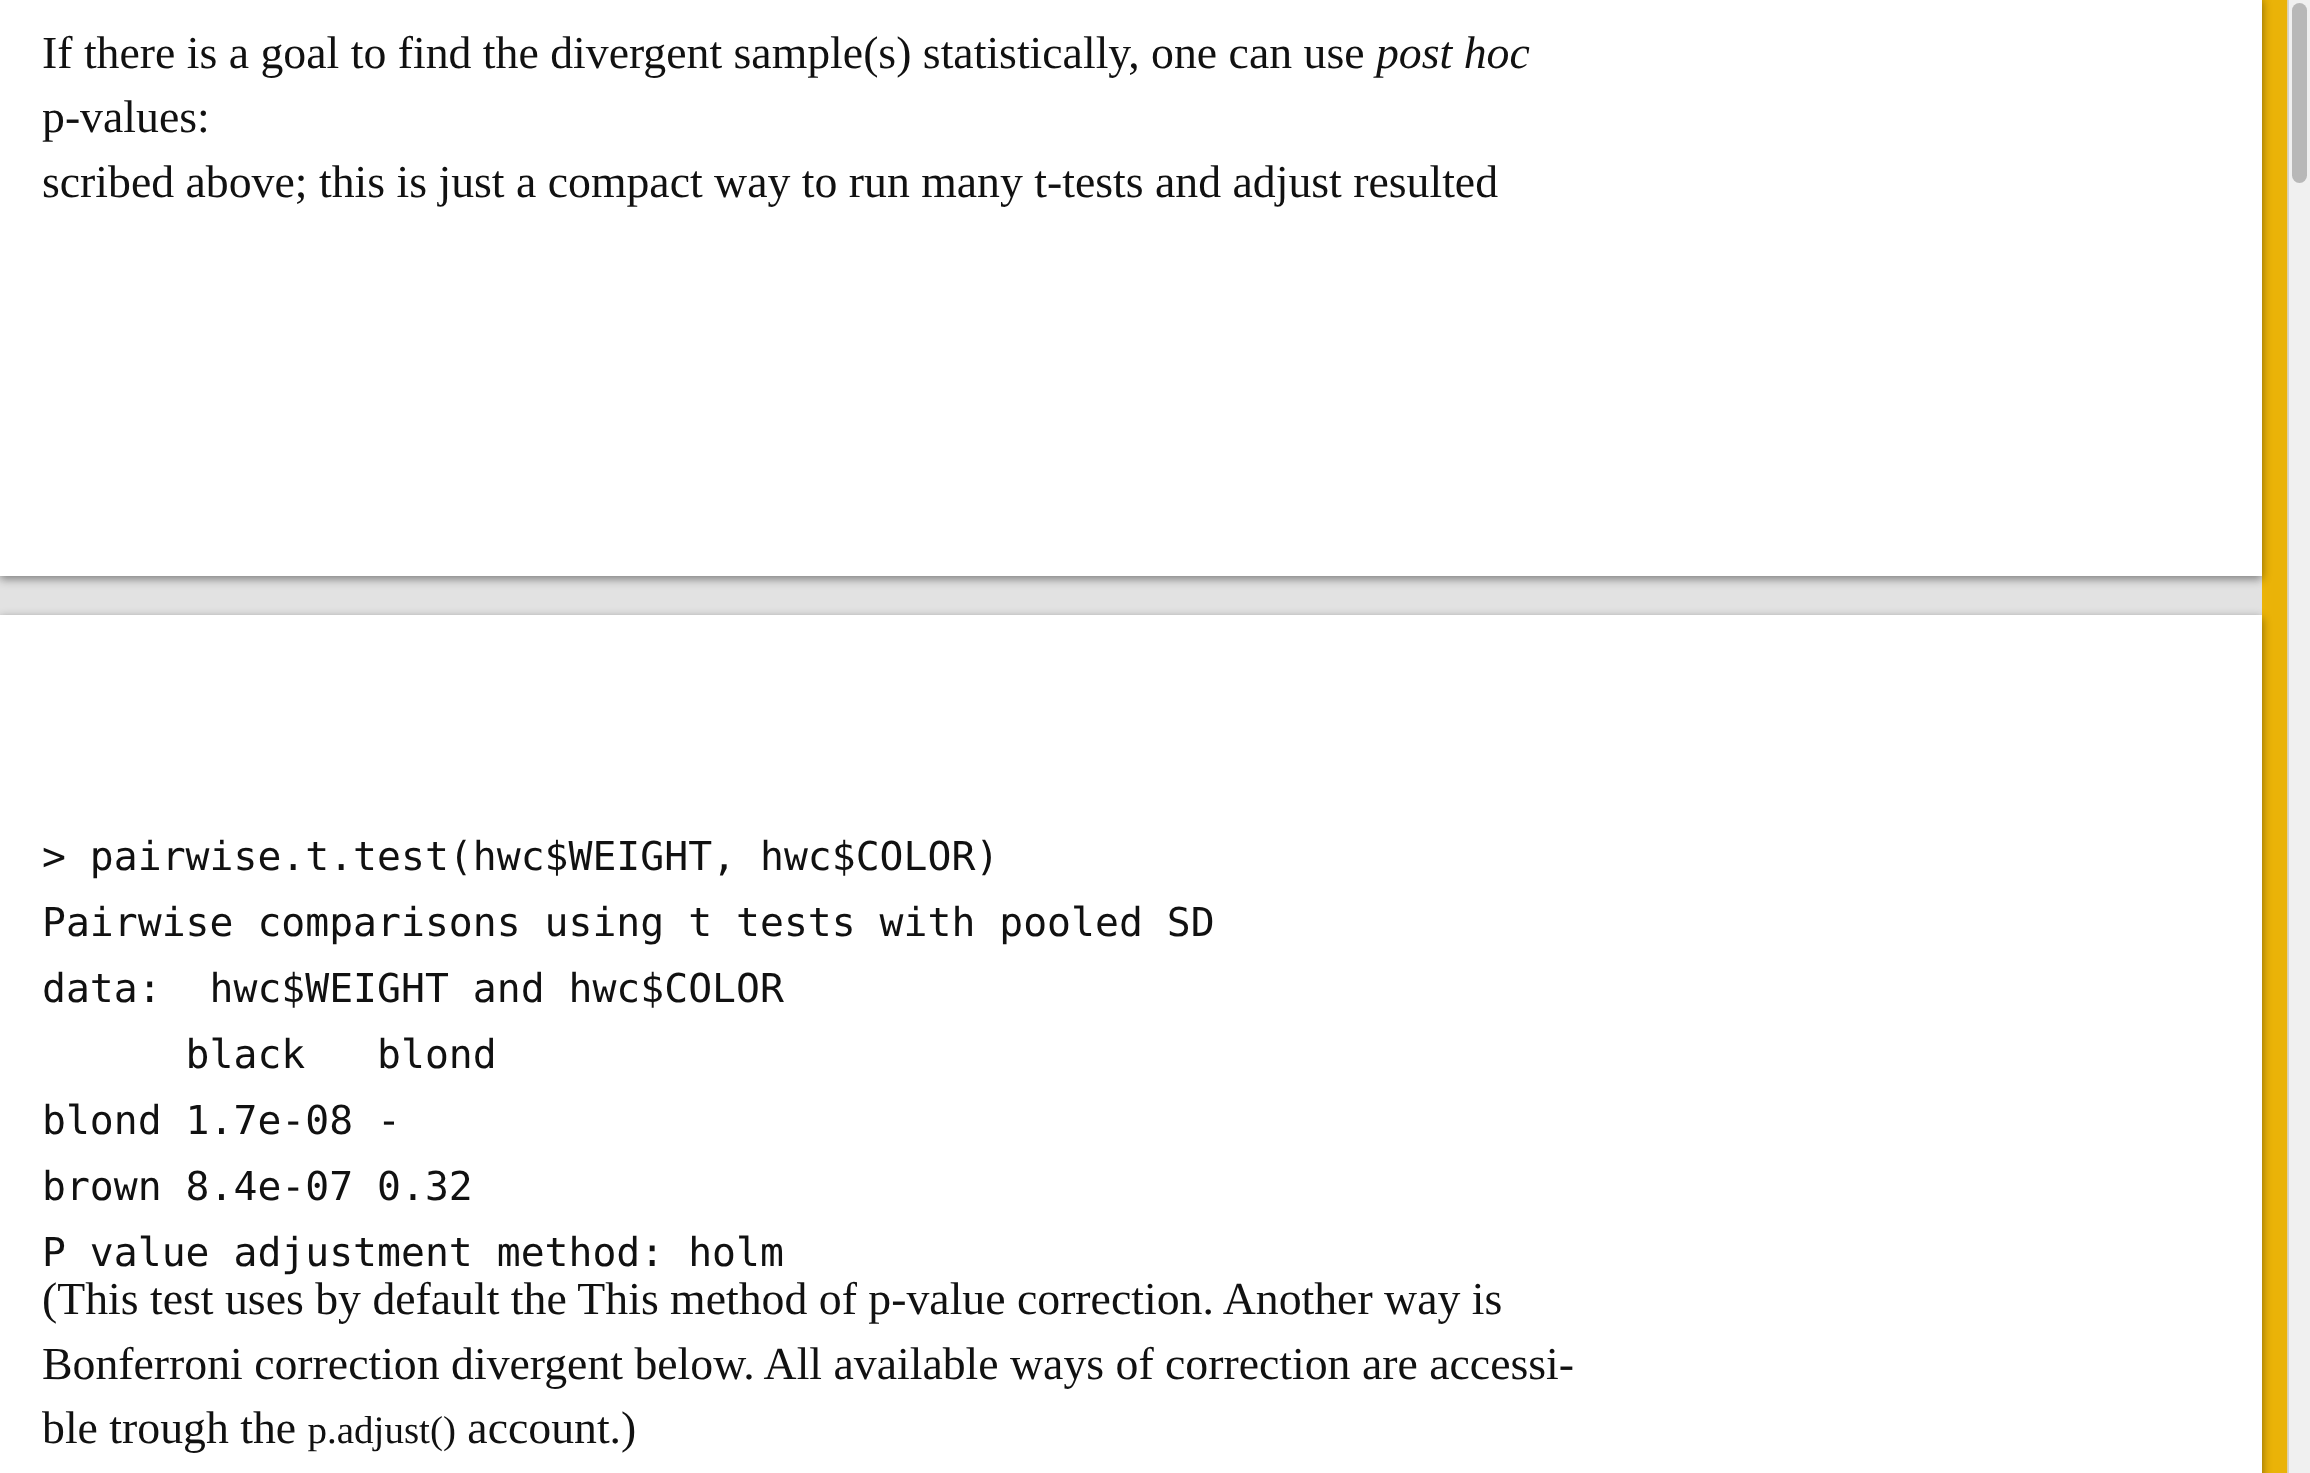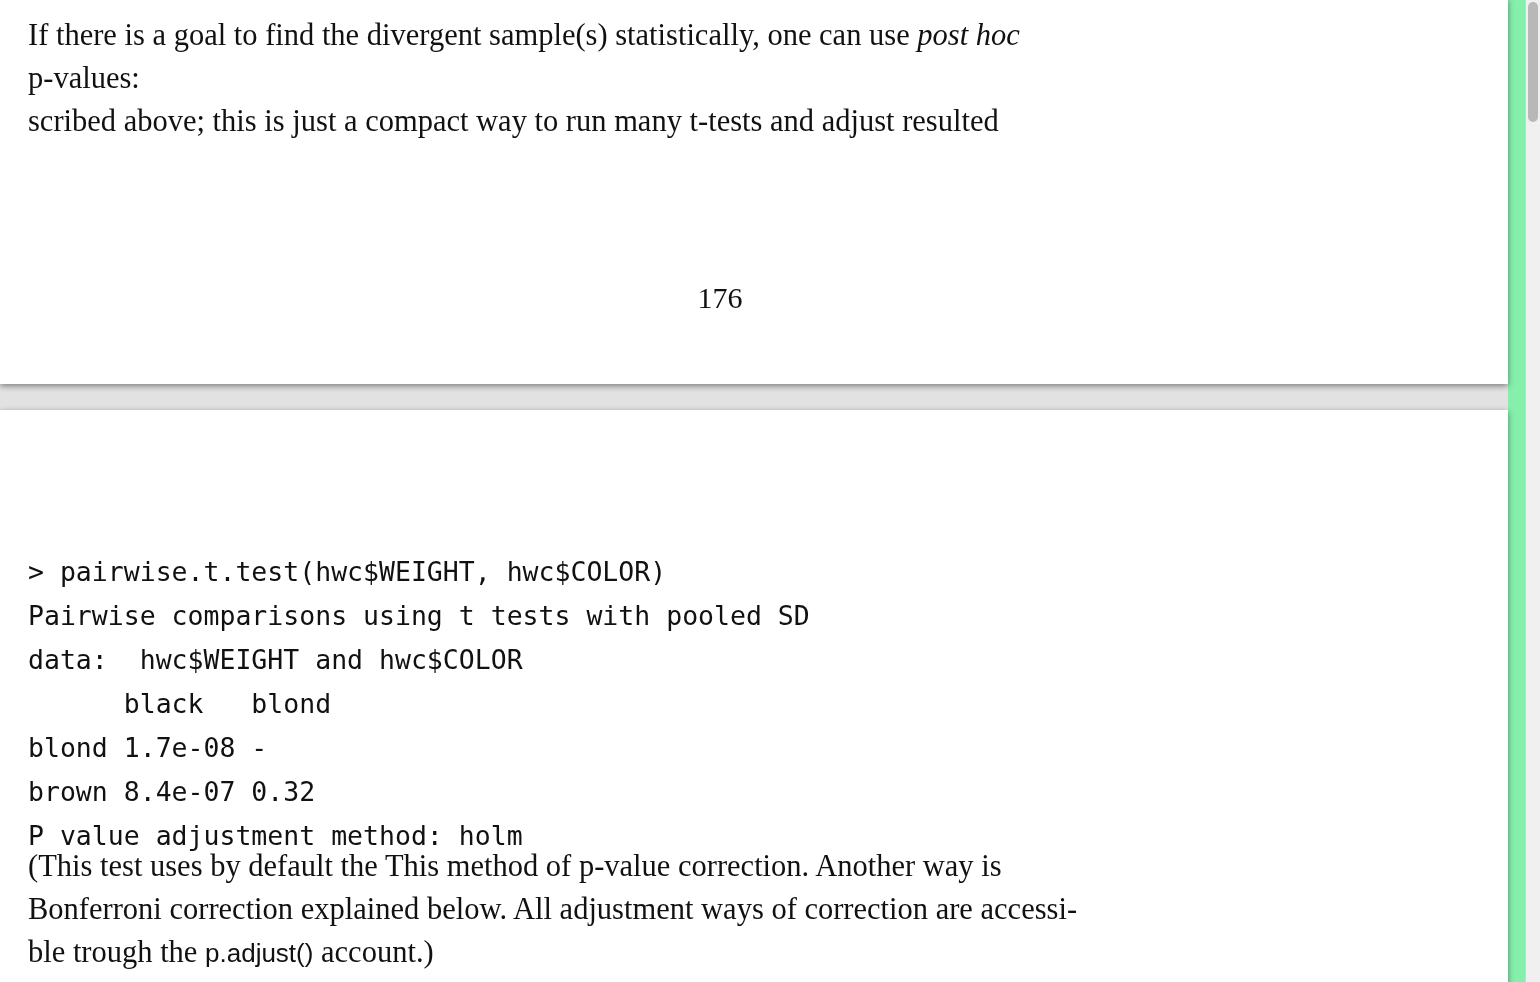--- a/index.html
+++ b/index.html
@@ -10,21 +10,21 @@
     height: 982px;
     overflow: hidden;
   }
   body {
     font-family: "Liberation Serif", serif;
   }
   .viewport {
     position: relative;
     width: 1540px;
     height: 982px;
-    background: #86efac;
+    background: #eab308;
     overflow: hidden;
   }
   .page {
     position: absolute;
     left: 0;
     background: #ffffff;
     width: 1508px;
     box-sizing: border-box;
     box-shadow: 0 2px 6px rgba(0,0,0,0.45);
   }
@@ -110,21 +110,21 @@
     position: absolute;
     left: 28px;
     top: 435px;
     width: 1382px;
   }
   .para-2 .line {
     display: block;
     white-space: nowrap;
   }
   .mono-inline {
-    font-family: Liberation Sans, sans-serif;
+    font-family: Liberation Serif, serif;
     font-size: 26px;
   }
   i { font-style: italic; }
 </style>
 </head>
 <body>
 
 <div class="viewport">
 
   <div class="gap"></div>
@@ -137,40 +137,39 @@
         <i>post hoc</i>
       </span>
       <span class="line">
         <span>p-values:</span>
       </span>
       <span class="line">
         <span>scribed above; this is just a compact way to run many t-tests and adjust resulted</span>
       </span>
     </div>
 
-    <div class="folio">176</div>
 
   </div>
 
   <div class="page page-two">
 
     <pre class="code-block">&gt; pairwise.t.test(hwc$WEIGHT, hwc$COLOR)
 Pairwise comparisons using t tests with pooled SD
 data:  hwc$WEIGHT and hwc$COLOR
       black   blond
 blond 1.7e-08 -
 brown 8.4e-07 0.32
 P value adjustment method: holm</pre>
 
     <div class="para-2 body-text">
       <span class="line">
         <span>(This test uses by default the This method of p-value correction.  Another way is</span>
       </span>
       <span class="line">
-        <span>Bonferroni correction explained below. All adjustment ways of correction are accessi-</span>
+        <span>Bonferroni correction divergent below. All available ways of correction are accessi-</span>
       </span>
       <span class="line">
         <span>ble trough the </span><span class="mono-inline">p.adjust()</span><span> account.)</span>
       </span>
     </div>
 
   </div>
 
   <div class="scrollbar-track">
     <div class="scrollbar-thumb"></div>

